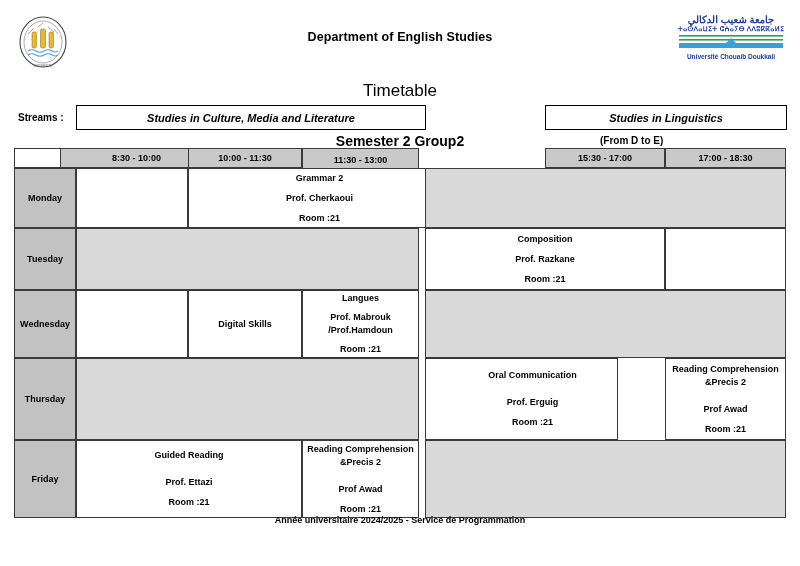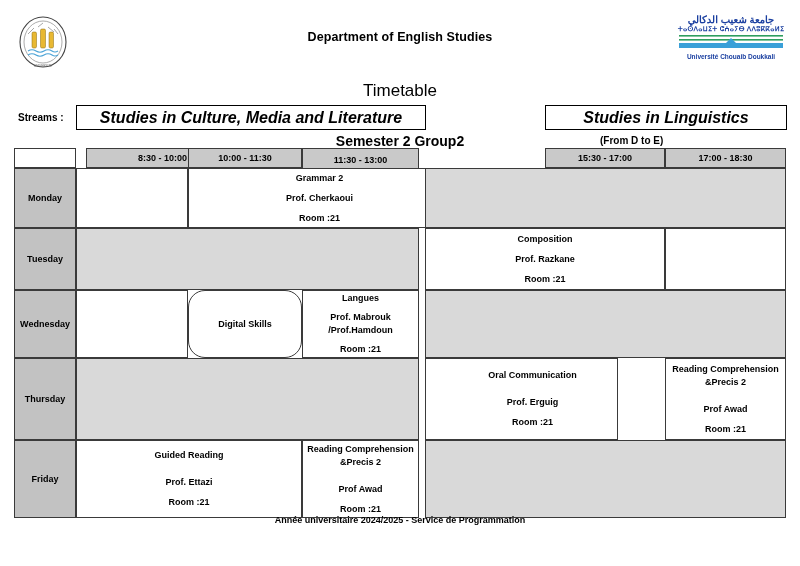--- a/index.html
+++ b/index.html
@@ -28,21 +28,21 @@
     font-size:17px;font-weight:normal;
   }
 
   
   .streams-label{
     position:absolute;left:18px;top:112px;font-size:10px;font-weight:bold;
   }
   .stream-box{
     position:absolute;border:1.5px solid #000;background:#fff;
     display:flex;align-items:center;justify-content:center;
-    font-size:16px;font-style:italic;font-weight:bold;
+    font-size:11px;font-style:italic;font-weight:bold;
   }
   .stream-1{left:76px;top:105px;width:348px;height:23px;}
   .stream-2{left:545px;top:105px;width:240px;height:23px;}
 
   .semester{
     position:absolute;left:200px;top:133px;width:400px;text-align:center;
     font-size:14px;font-weight:bold;
   }
   .range{
     position:absolute;left:600px;top:135px;width:190px;
@@ -124,21 +124,21 @@
   <div class="stream-box stream-2">
     <span>Studies in Linguistics</span>
   </div>
 
   <div class="semester">Semester 2  Group2</div>
   <div class="range">(From D to E)</div>
 
   <div class="grid">
 
     <div class="cell hdr hdr-blank" style="left:0px;top:0px;width:62px;height:20px;"></div>
-    <div class="cell hdr" style="left:72px;top:0px;width:132px;height:20px;padding-left:23px;">8:30 - 10:00</div>
+    <div class="cell hdr" style="left:46px;top:0px;width:132px;height:20px;padding-left:23px;">8:30 - 10:00</div>
     <div class="cell hdr" style="left:174px;top:0px;width:114px;height:20px;">10:00 - 11:30</div>
     <div class="cell hdr" style="left:288px;top:0px;width:117px;height:24px;">11:30 - 13:00</div>
     <div class="cell hdr" style="left:531px;top:0px;width:120px;height:20px;">15:30 - 17:00</div>
     <div class="cell hdr" style="left:651px;top:0px;width:121px;height:20px;">17:00 - 18:30</div>
 
     <div class="cell daycell" style="left:0px;top:20px;width:62px;height:60px;">Monday</div>
     <div class="cell" style="left:62px;top:20px;width:112px;height:60px;"></div>
     <div class="cell session" style="left:174px;top:20px;width:263px;height:60px;">
       <span class="ln">Grammar 2</span>
       <span class="sp"></span>
@@ -154,21 +154,21 @@
       <span class="ln">Composition</span>
       <span class="sp"></span>
       <span class="ln">Prof. Razkane</span>
       <span class="sp"></span>
       <span class="ln">Room :21</span>
     </div>
     <div class="cell" style="left:651px;top:80px;width:121px;height:62px;"></div>
 
     <div class="cell daycell" style="left:0px;top:142px;width:62px;height:68px;">Wednesday</div>
     <div class="cell" style="left:62px;top:142px;width:112px;height:68px;"></div>
-    <div class="cell session" style="left:174px;top:142px;width:114px;height:68px;border-radius:17px;">
+    <div class="cell session" style="left:174px;top:142px;width:114px;height:68px;">
       <span class="ln">Digital Skills</span>
     </div>
     <div class="cell session" style="left:288px;top:142px;width:117px;height:68px;justify-content:center;">
       <span class="ln">Langues</span>
       <span class="sp"></span>
       <span class="ln">Prof. Mabrouk</span>
       <span class="ln">/Prof.Hamdoun</span>
       <span class="sp"></span>
       <span class="ln">Room :21</span>
     </div>

